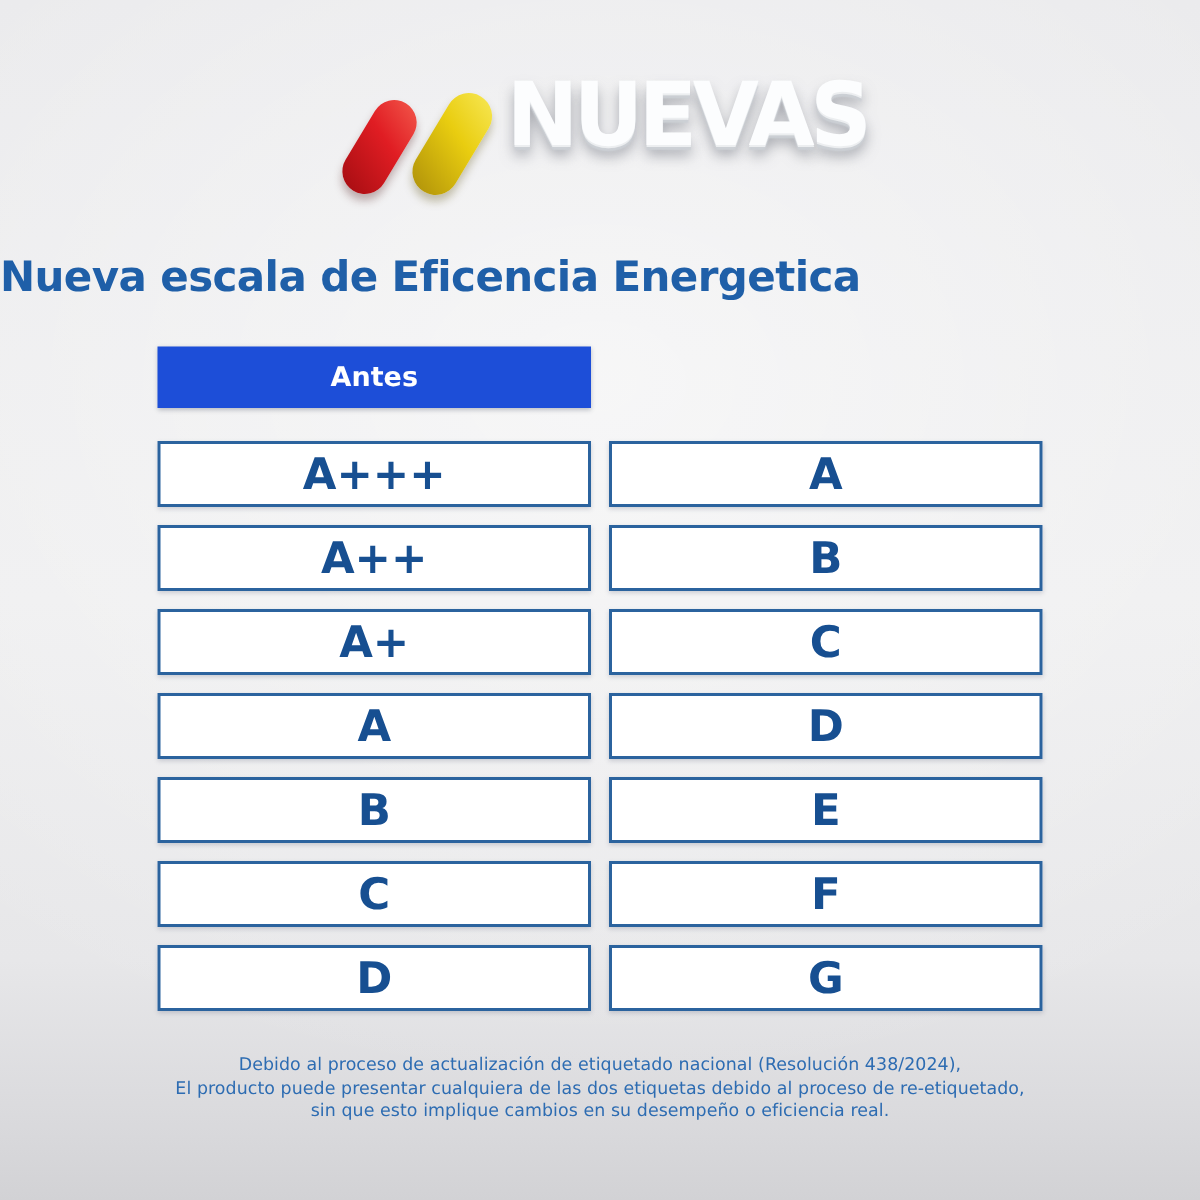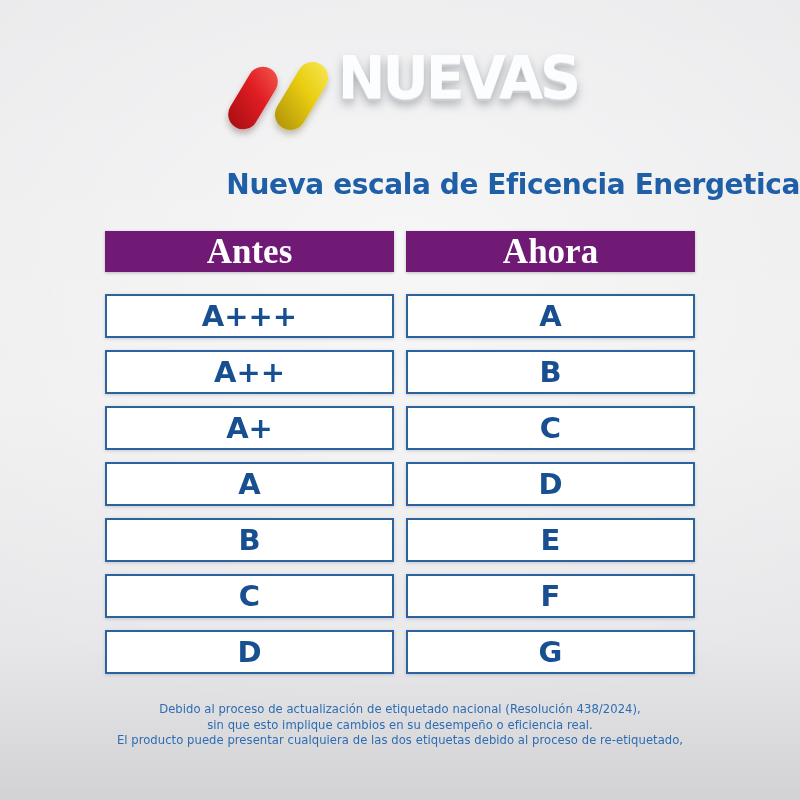--- a/index.html
+++ b/index.html
@@ -33,36 +33,35 @@
     text-shadow:
       0 1px 0 #eceef0,
       0 3px 1px #ccd0d5,
       0 6px 9px rgba(105,110,120,0.55);
     margin-left:0px; line-height:1;
     transform:scaleY(1.03);
   }
 
   
   .title {
-    margin-top:22px; text-align:right;
-    color:#1f5fa8; font-size:28px; font-weight:bold; letter-spacing:-0.4px;padding-left:20px;
+    margin-top:22px; text-align:left;
+    color:#1f5fa8; font-size:28px; font-weight:bold; letter-spacing:-0.4px;
   }
 
   
   .scale-table { width:590px; margin:30px auto 0; }
   .thead {
     display:grid; grid-template-columns:1fr 1fr; column-gap:12px;
     margin-bottom:22px;
   }
   .th {
-    height:41px; background:#701a75; color:#ffffff;
+    height:41px; background:#1d4ed8; color:#ffffff;
     display:flex; align-items:center; justify-content:center;
-    font-size:35px; font-weight:bold;
+    font-size:18px; font-weight:bold;
     box-shadow: 0 1px 3px rgba(50,60,80,0.30);
-    font-family: Liberation Serif, serif;
   }
   .tbody {
     display:grid; grid-template-columns:1fr 1fr;
     column-gap:12px; row-gap:12px;
   }
   .cell {
     height:44px; background:#ffffff;
     border:2px solid #2b639e;
     display:flex; align-items:center; justify-content:center;
     color:#174f91; font-size:29px; font-weight:bold;
@@ -85,21 +84,20 @@
     <span class="pill pill-yellow"></span>
   </div>
   <div class="brand">NUEVAS</div>
 </div>
 
 <h1 class="title">Nueva escala de Eficencia Energetica</h1>
 
 <div class="scale-table">
   <div class="thead">
     <div class="th">Antes</div>
-    <div class="th">Ahora</div>
   </div>
   <div class="tbody">
     <div class="cell">A+++</div>
     <div class="cell">A</div>
 
     <div class="cell">A++</div>
     <div class="cell">B</div>
 
     <div class="cell">A+</div>
     <div class="cell">C</div>
@@ -113,15 +111,15 @@
     <div class="cell">C</div>
     <div class="cell">F</div>
 
     <div class="cell">D</div>
     <div class="cell">G</div>
   </div>
 </div>
 
 <div class="footer">
   <div>Debido al proceso de actualización de etiquetado nacional (Resolución 438/2024),</div>
+  <div>El producto puede presentar cualquiera de las dos etiquetas debido al proceso de re-etiquetado,</div>
   <div>sin que esto implique cambios en su desempeño o eficiencia real.</div>
-  <div>El producto puede presentar cualquiera de las dos etiquetas debido al proceso de re-etiquetado,</div>
 </div>
 
 </body></html>

